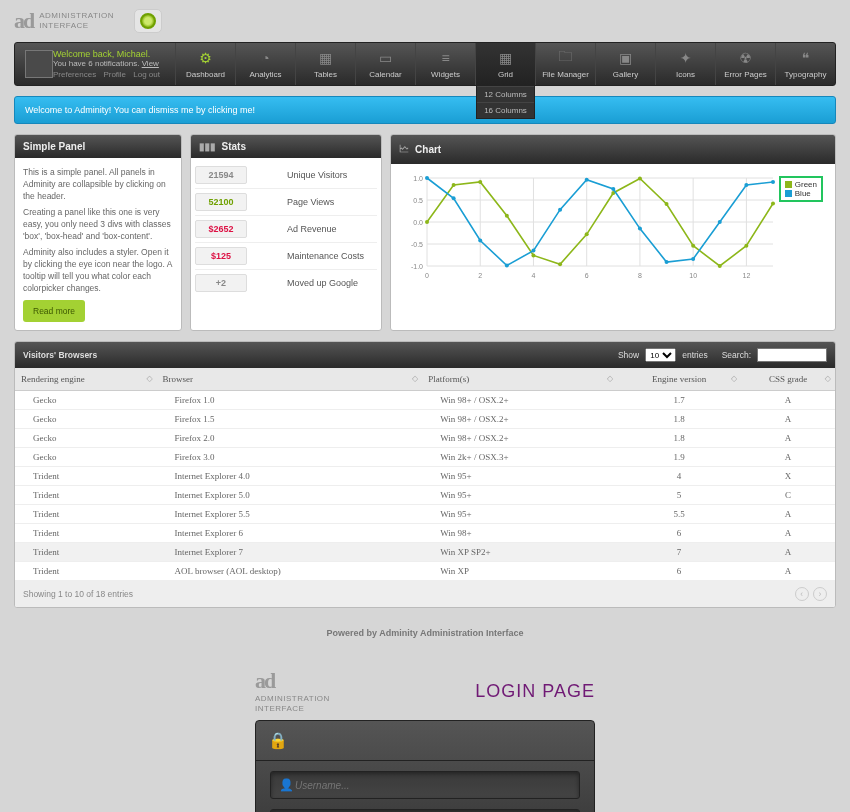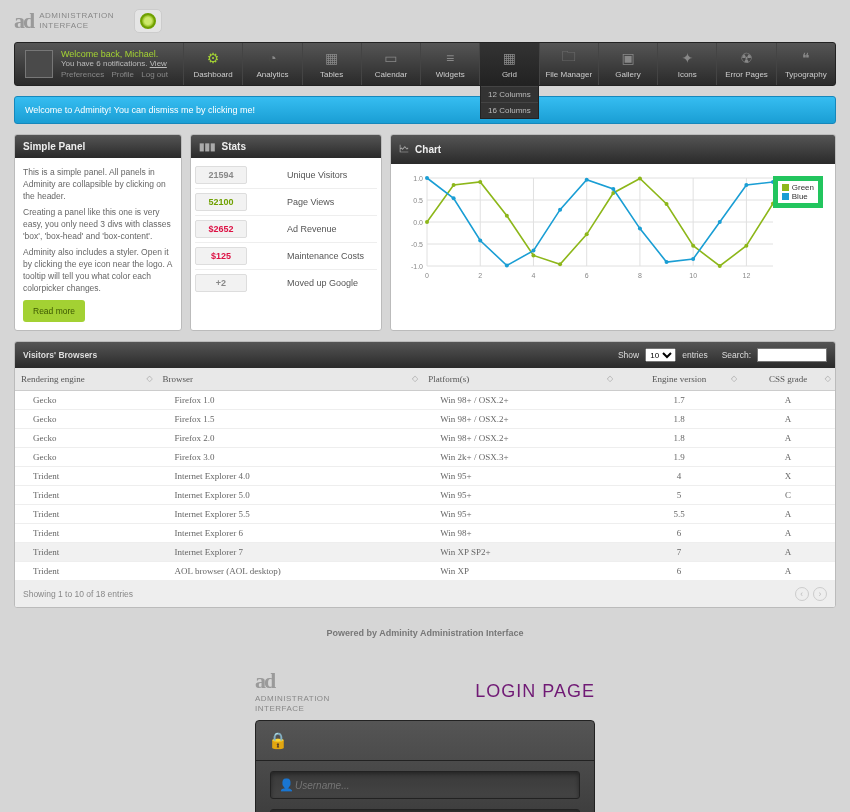--- a/index.html
+++ b/index.html
@@ -8,21 +8,21 @@
   
   .top-logo { display: flex; align-items: center; padding: 8px 14px; background: #d6d6d6; }
   .top-logo .brand { display: flex; align-items: center; gap: 6px; }
   .brand-logo { font-family: Georgia, serif; font-size: 22px; color: #9a9a9a; font-weight: bold; letter-spacing: -2px; }
   .brand-text { line-height: 10px; color: #888; font-size: 8px; letter-spacing: 0.5px; }
   .eyecircle { width: 28px; height: 24px; border-radius: 5px; background: #e5e5e5; margin-left: 20px; display: flex; align-items: center; justify-content: center; border: 1px solid #ccc; }
   .eyecircle .eye { width: 16px; height: 16px; border-radius: 50%; background: radial-gradient(circle, #cde96a 40%, #8db71a 70%); border: 2px solid #6fa000; }
 
   
   .headerbar { margin: 0 14px; border-radius: 3px; background: linear-gradient(#555,#2a2a2a); display: flex; align-items: stretch; overflow: visible; border: 1px solid #222; }
-  .userbox { display: flex; padding: 6px 10px; gap: 8px; min-width: 150px; align-items: center;}
+  .userbox { display: flex; padding: 6px 10px; gap: 0; min-width: 150px; align-items: center;}
   .avatar { width: 28px; height: 28px; background: #4a4a4a; border: 1px solid #777; }
   .welcome { color: #a3d133; font-size: 9px; }
   .subwelcome { color: #bbb; font-size: 8px; }
   .subwelcome .vw { text-decoration: underline; }
   .userlinks { margin-top: 2px; font-size: 8px; color: #888; }
   .userlinks span { margin-right: 5px; cursor: pointer; }
   .navitems { display: flex; flex: 1; }
   .navitem { flex: 1; text-align: center; font-size: 8px; color: #ccc; padding: 6px 2px 6px 2px; position: relative; border-left: 1px solid #444; cursor: pointer; }
   .navitem .ico { height: 18px; display: flex; justify-content: center; align-items: center; font-size: 14px; color: #888; margin-bottom: 3px;}
   .navitem.active .ico { color: #a3d133; }
@@ -47,21 +47,21 @@
   .stat-row { display: flex; align-items: center; border-bottom: 1px solid #eee; padding: 4px 0; gap: 32px; }
   .stat-row:last-child { border-bottom: 0; }
   .stat-val { width: 52px; text-align: center; background: #f2f2f2; border: 1px solid #ddd; border-radius: 2px; padding: 3px 2px; margin-right: 8px; font-size: 9px; font-weight: bold; color: #888;}
   .stat-row:nth-child(2) .stat-val { color:#6fa000; }
   .stat-row:nth-child(3) .stat-val { color:#d14; }
   .stat-row:nth-child(4) .stat-val { color:#d14; }
   .stat-lbl { font-size: 9px; color:#555; }
 
   .chart-panel { flex: 1; }
   .chart-panel .box-content { padding: 8px; position: relative; }
-  .chart-legend { position:absolute; right:12px; top:12px; background:#fff; border:5px solid #22c55e; font-size:8px; padding:2px 4px;}
+  .chart-legend { position:absolute; right:12px; top:12px; background:#fff; border:2px solid #22c55e; font-size:8px; padding:2px 4px;}
   .chart-legend div { display:flex; align-items:center; gap:3px;}
   .sqdot { width:7px; height:7px; display:inline-block;}
 
   
   .table-panel { margin: 0 14px 6px 14px; }
   .tablecontrols { background: linear-gradient(#555,#2a2a2a); color:#ddd; font-size:8.5px; padding:6px 8px; display:flex; justify-content:space-between; align-items:center;}
   .tablecontrols .right { display:flex; align-items:center; gap:6px;}
   .tablecontrols select, .tablecontrols input { font-size:8px; height:14px;}
   .tablecontrols input { width:70px; background:#fff; border:1px solid #777;}
   table.dt { width: 100%; border-collapse: collapse; font-size: 9px; background:#fff;font-family:Liberation Serif, serif;}

